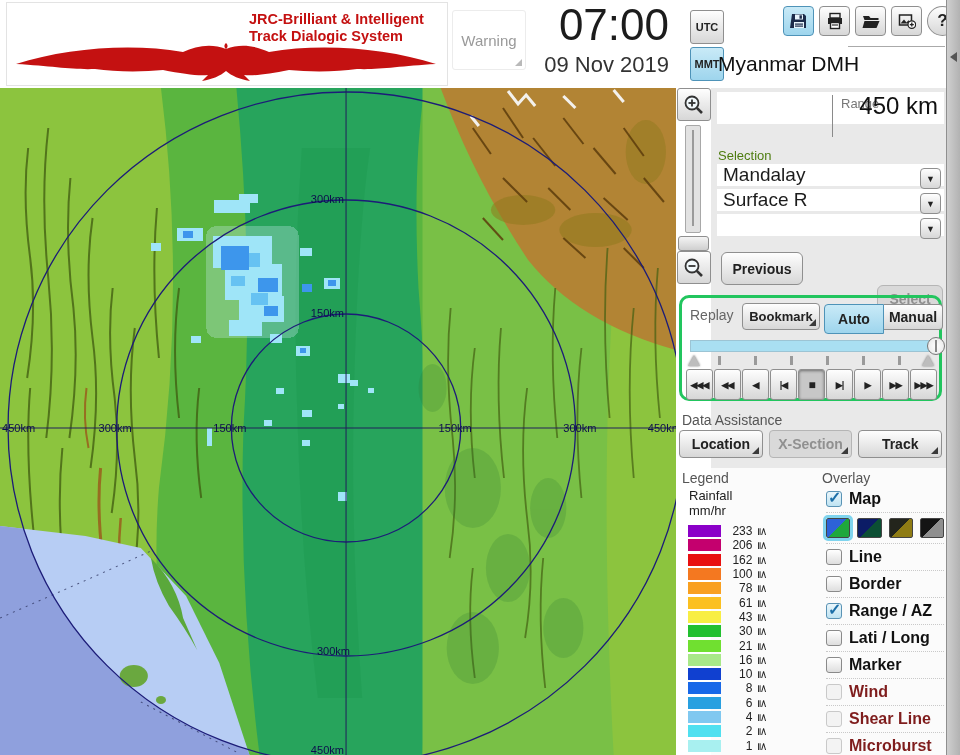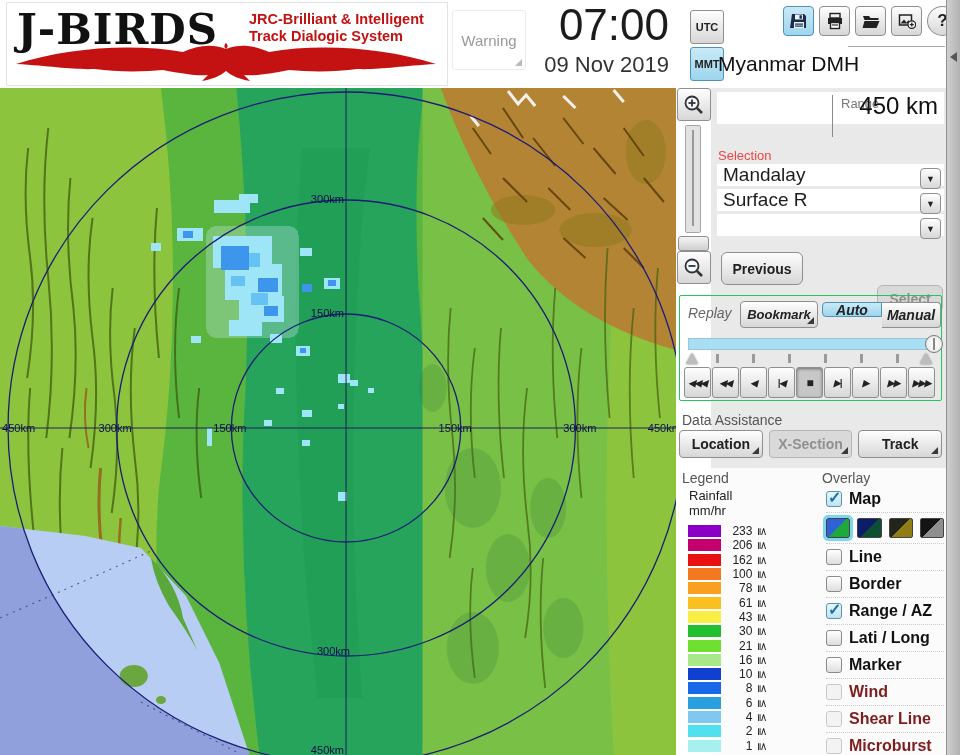--- a/index.html
+++ b/index.html
@@ -72,35 +72,35 @@
 
   
   .panel-bg-top{left:711px;top:88px;width:235px;height:380px;background:#e9e9e9;}
   .panel-bg-bot{left:711px;top:468px;width:235px;height:287px;background:#fbfbfb;}
 
   .range-box{left:717px;top:92px;width:227px;height:32px;background:#fff;}
   .range-div{position:absolute;left:115px;top:3px;width:1px;height:42px;background:#8a8a8a;}
   .range-lab{position:absolute;left:124px;top:4px;font-size:13px;color:#777;}
   .range-val{position:absolute;right:6px;bottom:4px;font-size:24px;color:#111;}
 
-  .sel-label{left:718px;top:148px;font-size:13px;color:#ef4444;}
+  .sel-label{left:718px;top:148px;font-size:13px;color:#4d7c0f;}
   .dds{left:717px;top:164px;width:227px;}
   .dd{position:relative;height:22px;background:#fff;margin-bottom:3px;display:flex;align-items:center;}
   .dd-text{margin-left:6px;font-size:19px;color:#1c1c1c;}
   .dd-btn{position:absolute;right:3px;top:4px;width:21px;height:21px;font-size:9px;}
 
   .prev-btn{left:721px;top:252px;width:82px;height:33px;font-size:14px;border-radius:6px;}
   .select-btn{left:877px;top:252px;width:66px;height:27px;font-size:14px;border-radius:6px;}
 
-  .replay-box{left:679px;top:295px;width:263px;height:106px;border:1px solid #22c55e;
-      border-radius:2px;box-sizing:border-box;font-style:italic;}
+  .replay-box{left:679px;top:295px;width:263px;height:106px;border:3px solid #22c55e;
+      border-radius:10px;box-sizing:border-box;}
   .replay-lab{position:absolute;left:8px;top:9px;font-size:14px;color:#666;}
   .bookmark-btn{position:absolute;left:60px;top:5px;width:78px;height:27px;font-size:13px;}
   .automan{position:absolute;left:142px;top:6px;display:flex;}
-  .auto-btn{width:60px;height:15px;font-size:14px;border-radius:4px 0 0 4px;}
+  .auto-btn{width:60px;height:30px;font-size:14px;border-radius:4px 0 0 4px;}
   .manual-btn{width:59px;height:26px;font-size:14px;border-radius:0 4px 4px 0;border-left:none;}
   .slider{position:absolute;left:8px;top:42px;width:247px;height:12px;background:#a9dff2;
       border:1px solid #9cc4d4;box-sizing:border-box;}
   .slider-handle{position:absolute;left:236px;top:-4px;width:18px;height:18px;border-radius:50%;
       background:radial-gradient(#ffffff,#e4e4e4);border:1px solid #777;box-sizing:border-box;}
   .slider-handle::after{content:"";position:absolute;left:7px;top:2px;width:2px;height:12px;background:#888;}
   .ruler{position:absolute;left:8px;top:57px;width:247px;height:12px;}
   .tick{position:absolute;top:1px;width:3px;height:9px;background:#9a9a9a;}
   .tri{position:absolute;top:0;width:0;height:0;border-left:6px solid transparent;
       border-right:6px solid transparent;border-bottom:11px solid #bdbdbd;
@@ -131,21 +131,20 @@
   .ov-sw{width:25px;height:20px;border:1px solid #444;border-radius:2px;box-sizing:border-box;}
   .ov-sw.sel{outline:3px solid #7fd4ee;outline-offset:0px;}
 
   .iconsvg{display:block;}
 </style>
 </head>
 <body>
 
 <div class="abs header">
   <div class="abs logo">
-    <div class="logo-title">J-BIRDS</div>
     <div class="logo-sub">
       <div>JRC-Brilliant &amp; Intelligent</div>
       <div>Track  Dialogic  System</div>
     </div>
     <svg class="logo-bird" viewBox="0 0 430 40">
       <path fill="#c41111" d="M215,6 C200,0 185,3 172,9 C120,0 55,5 5,21 C42,23 62,27 84,26 C104,29 132,29 152,27 C172,31 187,33 197,32 L191,38 C202,36 209,33 215,28 C221,33 228,36 239,38 L233,32 C243,33 258,31 278,27 C298,29 326,29 346,26 C368,27 388,23 425,21 C375,5 310,0 258,9 C245,3 230,0 215,6 Z M215,6 C212,3 214,1 215,0 C216,1 218,3 215,6 Z"></path>
     </svg>
   </div>
 
   <div class="abs warn-btn fold lightfold">

